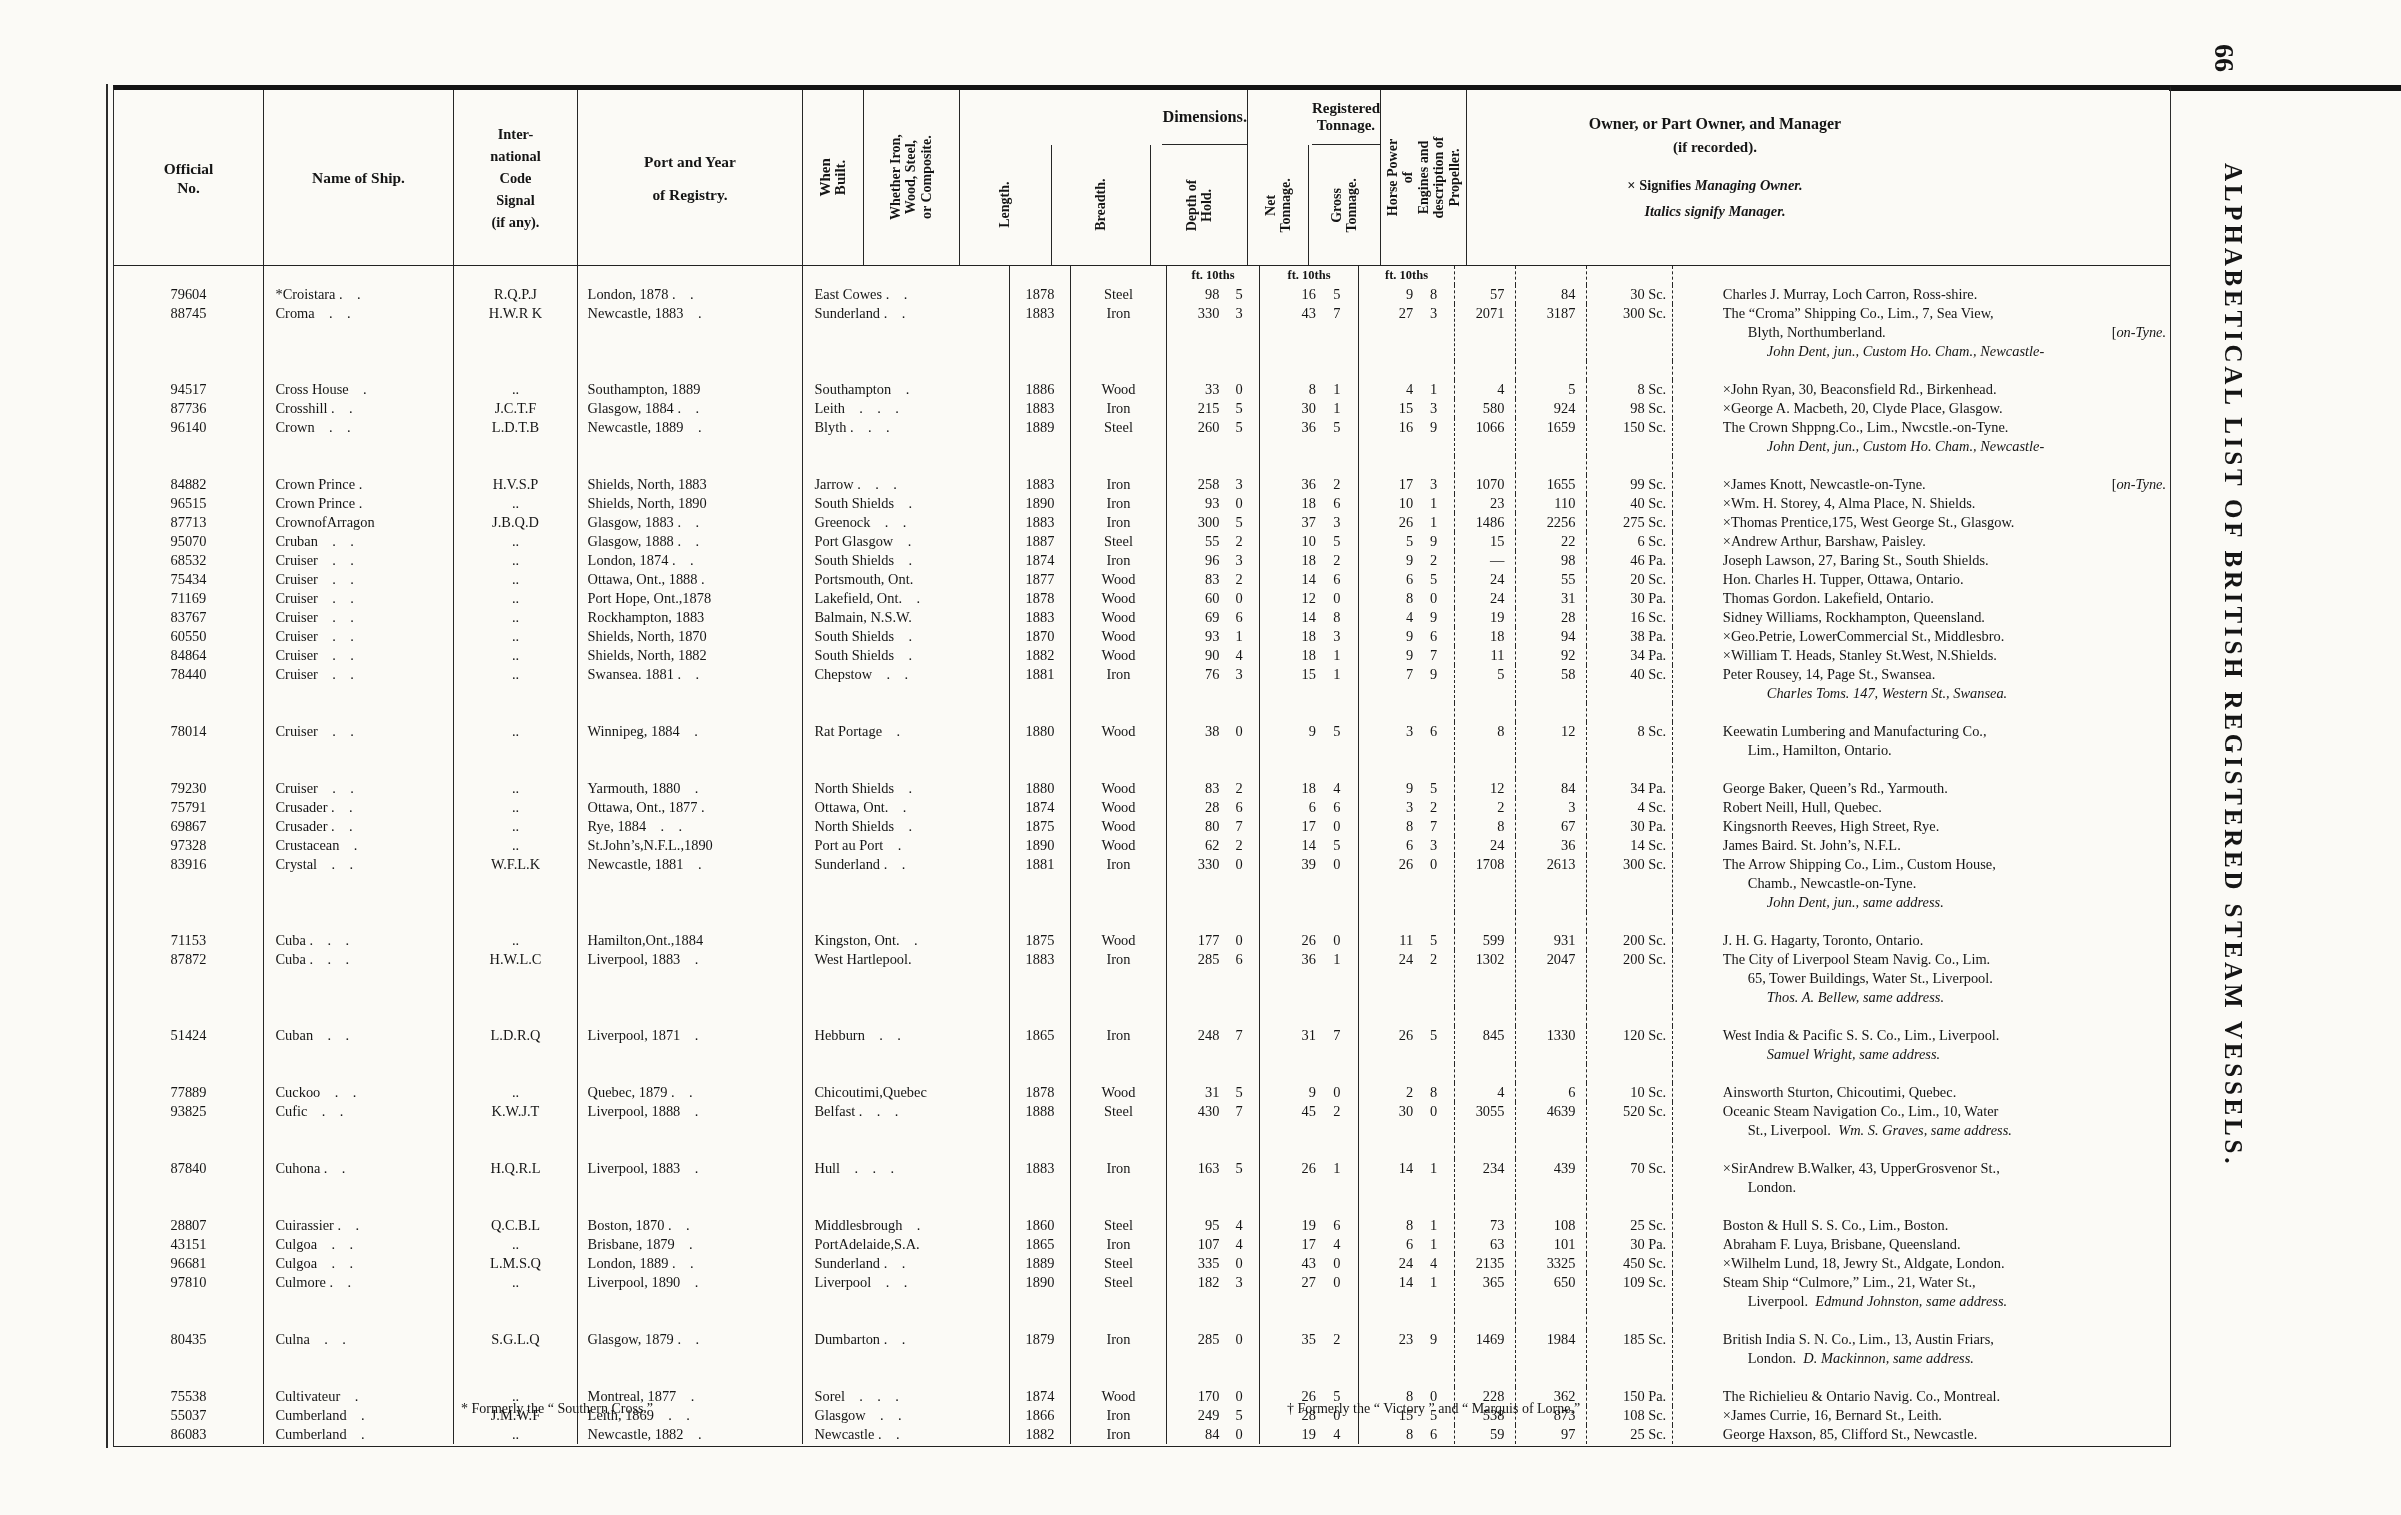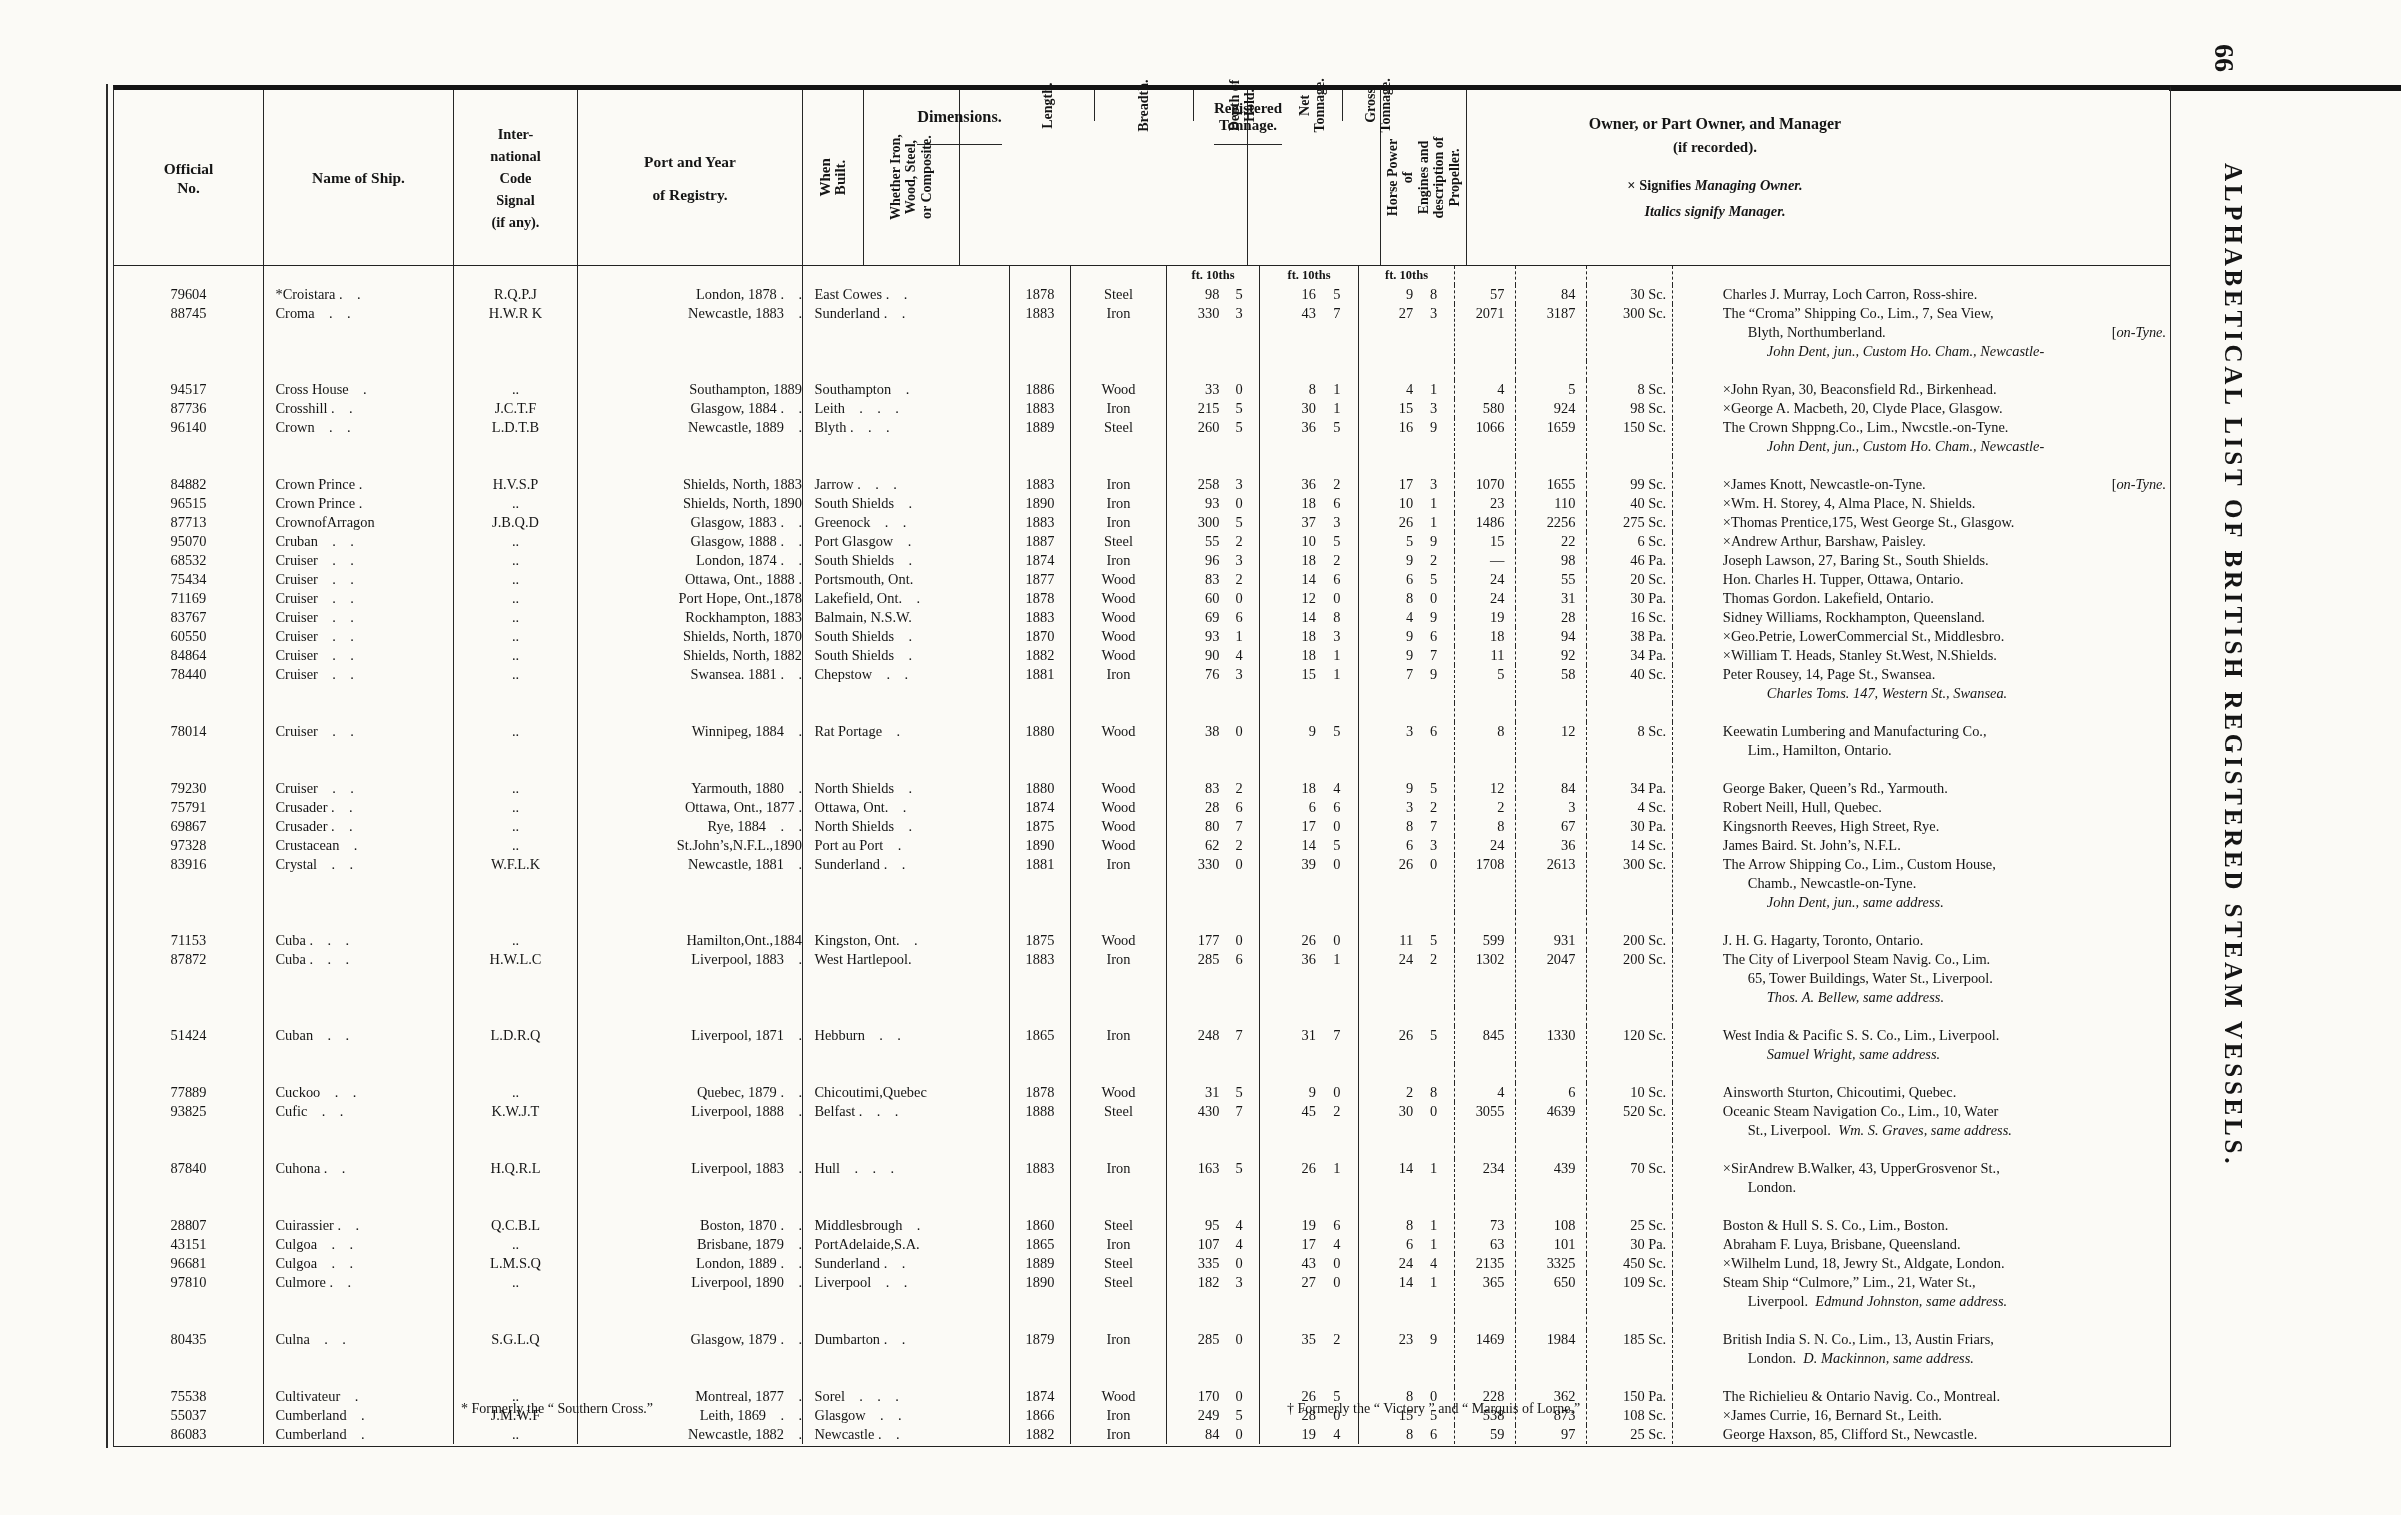--- a/index.html
+++ b/index.html
@@ -12,21 +12,21 @@
        border-left:1.9px solid #2c2c2c;border-right:1.9px solid #2c2c2c;box-sizing:content-box;}
   .tbl::before{content:"";position:absolute;left:-7.7px;top:-5.8px;bottom:-1.9px;width:1.9px;background:#2c2c2c;}
   .toprule-ext{position:absolute;left:2169px;right:0;top:85px;height:5.8px;background:#141414;}
   
   .thead{display:flex;height:175px;border-bottom:1.9px solid #222;}
   .th{box-sizing:border-box;border-right:1px solid #262626;display:flex;
       align-items:center;justify-content:center;font-weight:bold;text-align:center;}
   .th .lbl{font-size:15.4px;line-height:19px;}
   .rot{transform:rotate(-90deg);white-space:pre-line;text-align:center;font-weight:bold;
        font-size:14px;line-height:15.4px;}
-  .grp{flex-direction:row;align-items:flex-start;padding:0;}
+  .grp{flex-direction:column;align-items:flex-end;padding:0;}
   .grp .gtitle{height:54px;display:flex;align-items:center;justify-content:center;
        border-bottom:1px solid #262626;font-size:16.3px;}
   .grp .gtitle.two{font-size:15px;line-height:17.3px;}
   .grp .gsub{flex:1;display:flex;}
   .gsub .sub{box-sizing:border-box;border-right:1px solid #262626;display:flex;
        align-items:center;justify-content:center;}
   .gsub .sub:last-child{border-right:none;}
   .ownhead{flex-direction:column;justify-content:flex-start;padding-top:25px;border-right:none;}
   .ownhead .oh1{font-size:16px;}
   .ownhead .oh2{font-size:15px;margin-top:5.8px;}
@@ -42,21 +42,21 @@
   .tbody{height:1182px;overflow:hidden;}
   .tr{display:flex;align-items:stretch;min-height:19px;font-size:14.4px;line-height:19px;}
   .td{box-sizing:border-box;border-right:1px solid #262626;overflow:hidden;white-space:nowrap;}
   .td.c13{border-right:none;}
   .td.c9,.td.c10,.td.c11,.td.c12{border-right-style:dashed;}
   .tr.unit{height:18px;line-height:18px;}
   .tr.unit .cdim{display:block;text-align:center;font-size:12.5px;font-weight:bold;}
   .cno{text-align:center;}
   .cnm{padding-left:11.5px;}
   .ccd{text-align:center;}
-  .cpt{padding-left:9.6px;text-align:right;}
+  .cpt{padding-left:9.6px;}
   .cwb{padding-left:11.5px;}
   .cyr{text-align:center;}
   .cmt{text-align:center;}
   .cdim{display:flex;}
   .cdim .ft{width:57%;text-align:right;}
   .cdim .tn{width:43%;text-align:center;}
   .cnum{text-align:right;padding-right:10.6px;}
   .chp{text-align:right;padding-right:5.8px;}
   .cow{padding-left:5.8px;}
   .ol{display:flex;white-space:pre;margin-left:44px;}

